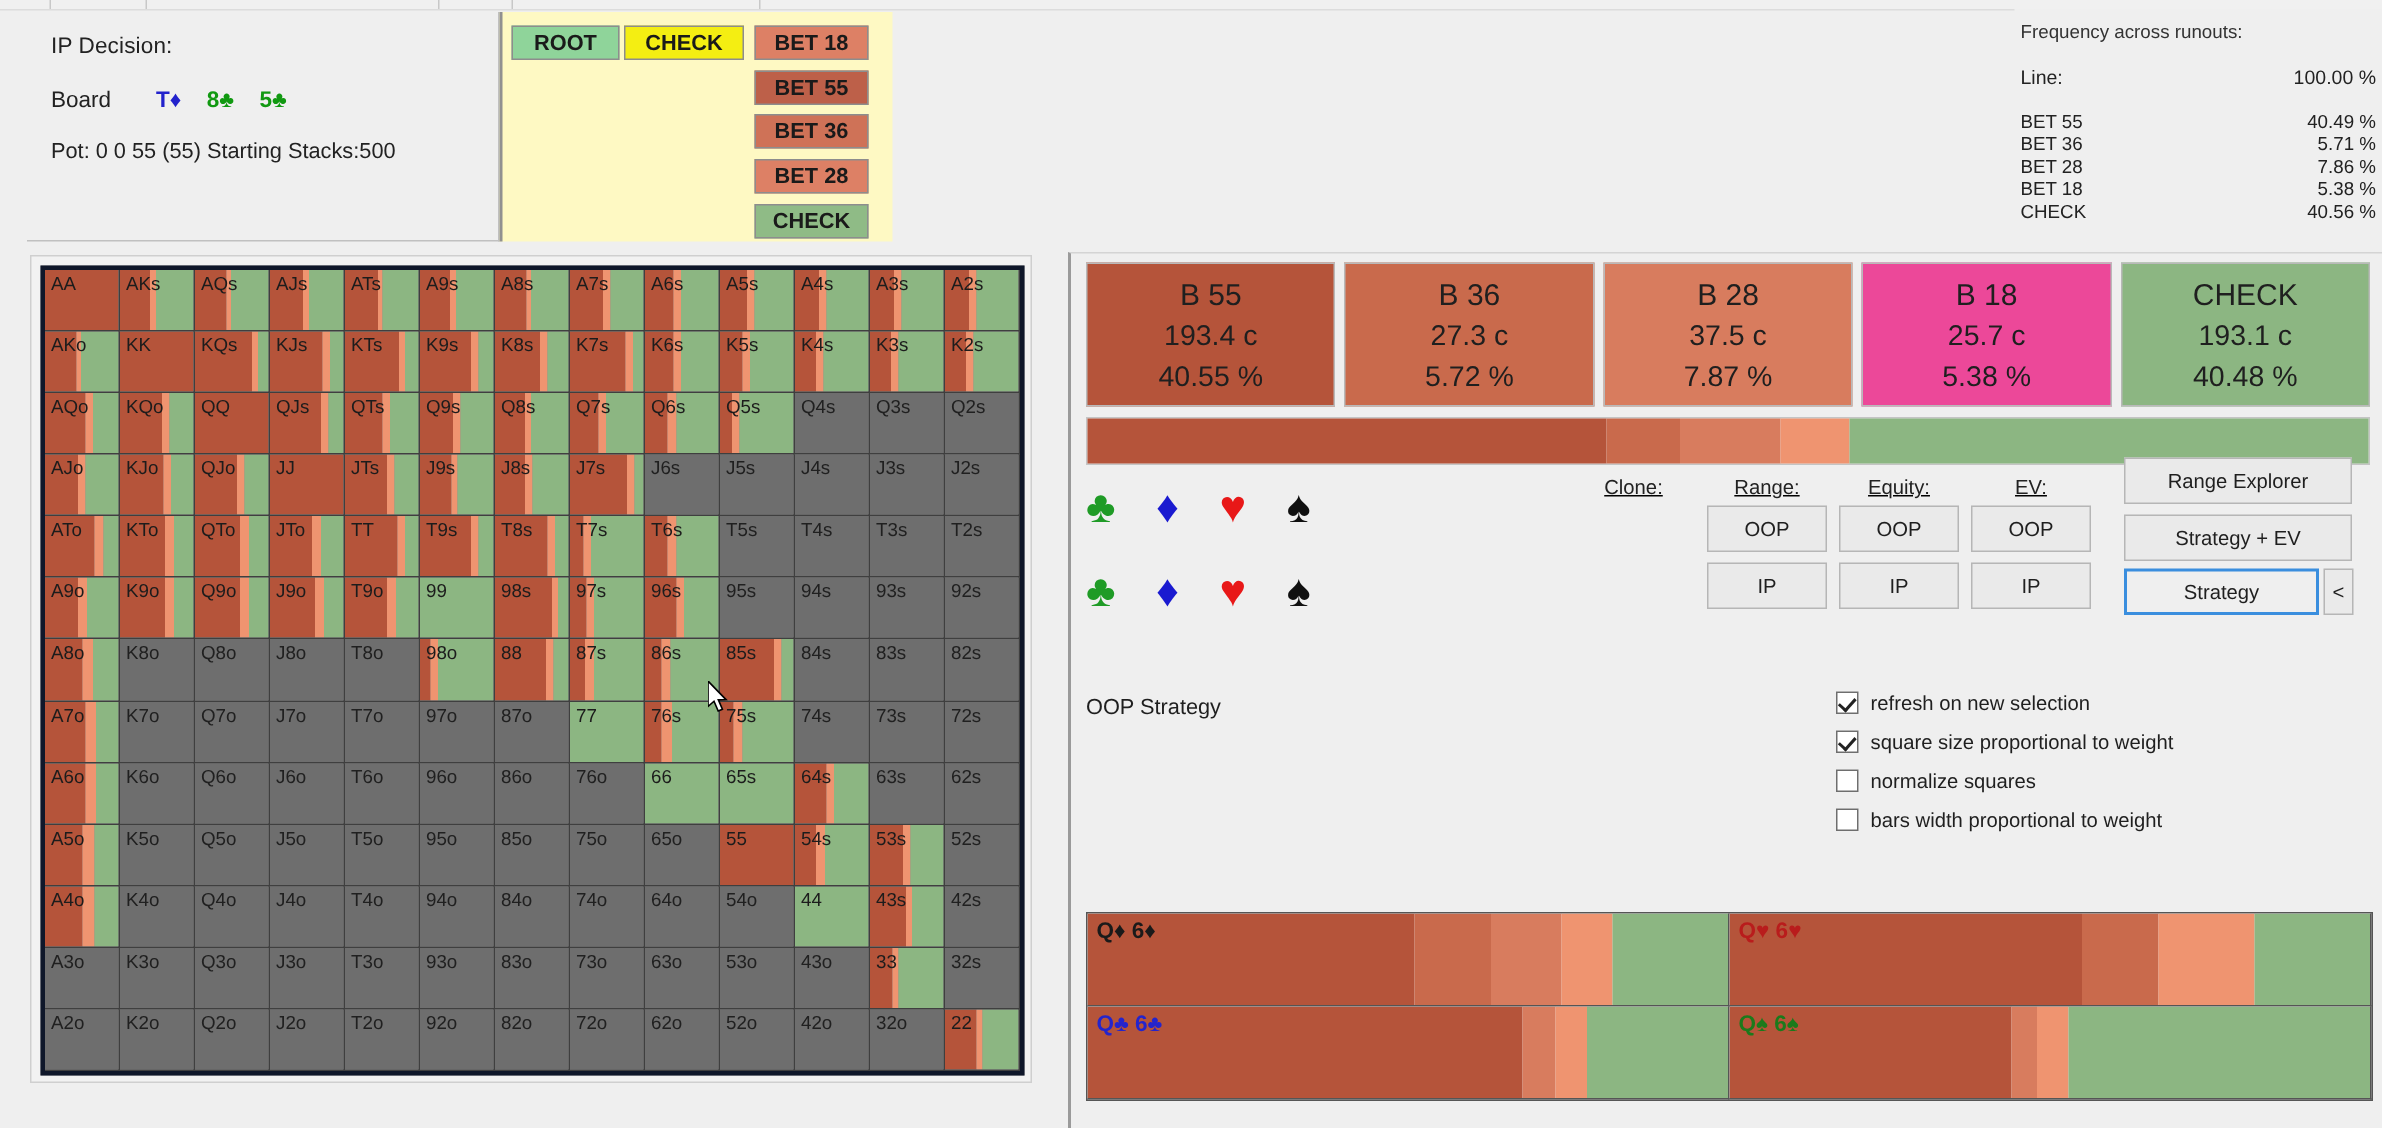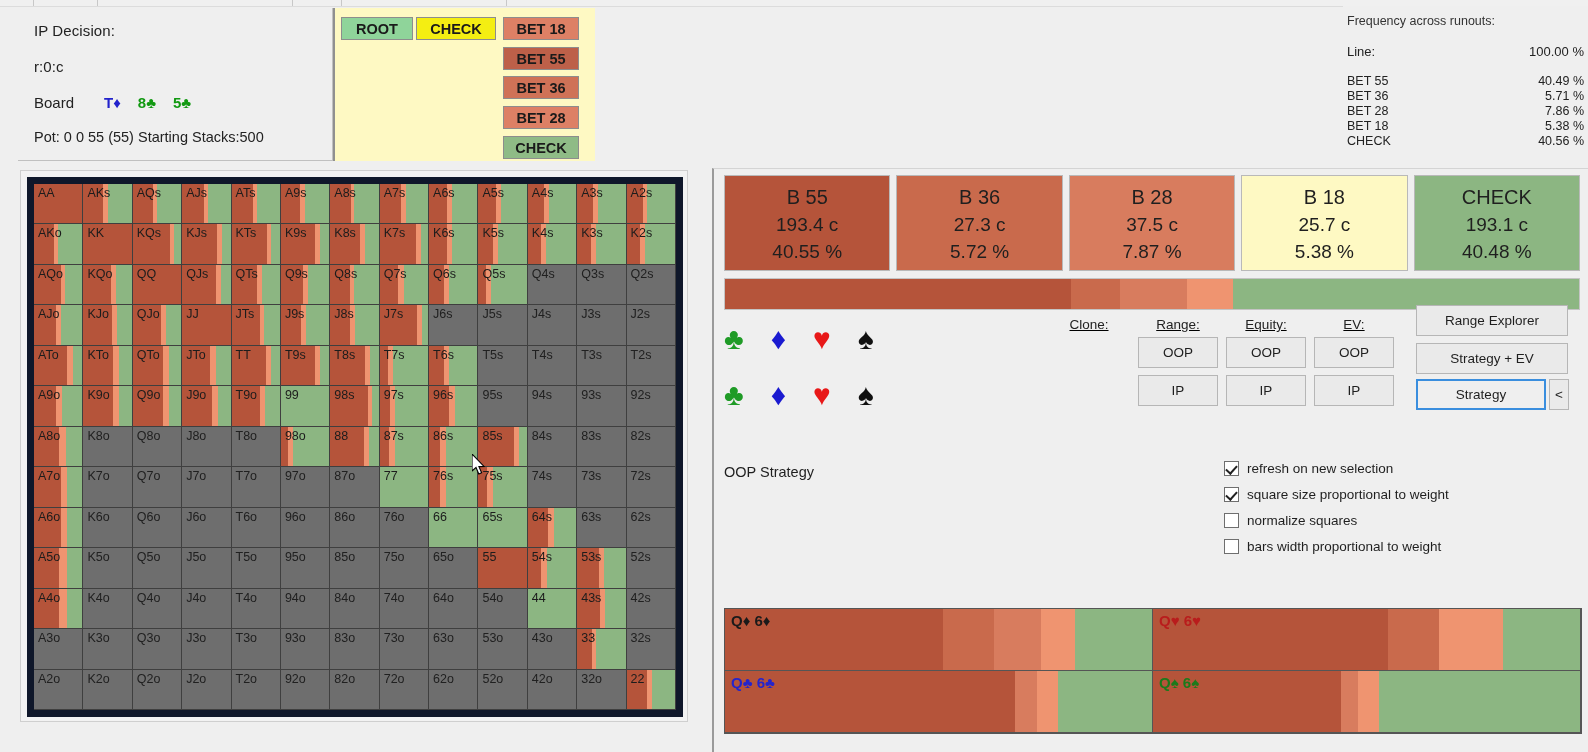--- a/index.html
+++ b/index.html
@@ -103,21 +103,21 @@
     border: 1px solid #cfcfcf;
     padding: 6px;
   }
   .matrix-grid {
     position: relative;
     width: 656px; height: 540px;
     display: grid;
     grid-template-columns: repeat(13, 1fr);
     grid-template-rows: repeat(13, 1fr);
     background: #8a8a8a;
-    border: 7px solid #0f172a;
+    border: 3px solid #0f172a;
   }
   .cell {
     position: relative;
     border-right: 1px solid #3f3f3f;
     border-bottom: 1px solid #3f3f3f;
     overflow: hidden;
   }
   .cell .fills { position: absolute; inset: 0; display: flex; }
   .cell .fill { height: 100%; }
   .cell .lbl {
@@ -254,21 +254,20 @@
   <div class="toolbar-strip">
     <span class="tb-cell" style="width:34px"></span>
     <span class="tb-cell" style="width:60px"></span>
     <span class="tb-cell" style="width:190px"></span>
     <span class="tb-cell" style="width:45px"></span>
     <span class="tb-cell" style="width:160px"></span>
   </div>
 
   <div class="info-panel">
     <div class="info-line">IP Decision:</div>
-    <div class="info-line">r:0:c</div>
     <div class="board-row">
       <span class="board-label">Board</span>
       <span class="board-card" id="bc0" style="color: rgb(34, 34, 204);">T♦</span>
       <span class="board-card" id="bc1" style="color: rgb(17, 153, 17);">8♣</span>
       <span class="board-card" id="bc2" style="color: rgb(17, 153, 17);">5♣</span>
     </div>
     <div class="pot-line">Pot: 0 0 55 (55) Starting Stacks:500</div>
   </div>
 
   <div class="tree-panel">
@@ -1494,21 +1493,21 @@
         <div class="action-box" style="background: rgb(201, 106, 76);">
           <div class="ab-name">B 36</div>
           <div class="ab-ev">27.3 c</div>
           <div class="ab-pct">5.72 %</div>
         </div>
         <div class="action-box" style="background: rgb(216, 124, 94);">
           <div class="ab-name">B 28</div>
           <div class="ab-ev">37.5 c</div>
           <div class="ab-pct">7.87 %</div>
         </div>
-        <div class="action-box" style="background: #fef9c3;">
+        <div class="action-box" style="background: #ec4899;">
           <div class="ab-name">B 18</div>
           <div class="ab-ev">25.7 c</div>
           <div class="ab-pct">5.38 %</div>
         </div>
         <div class="action-box" style="background: rgb(140, 182, 130);">
           <div class="ab-name">CHECK</div>
           <div class="ab-ev">193.1 c</div>
           <div class="ab-pct">40.48 %</div>
         </div>
       </div>

